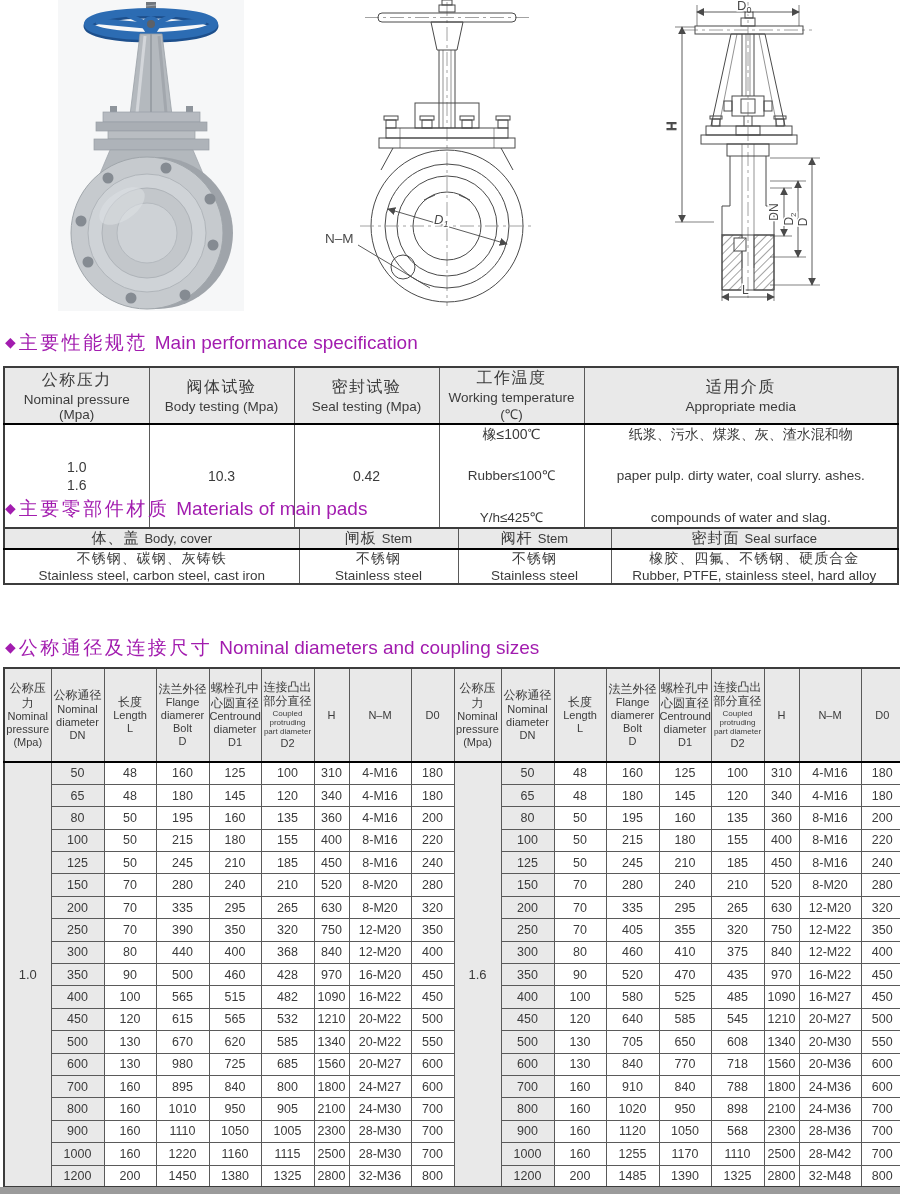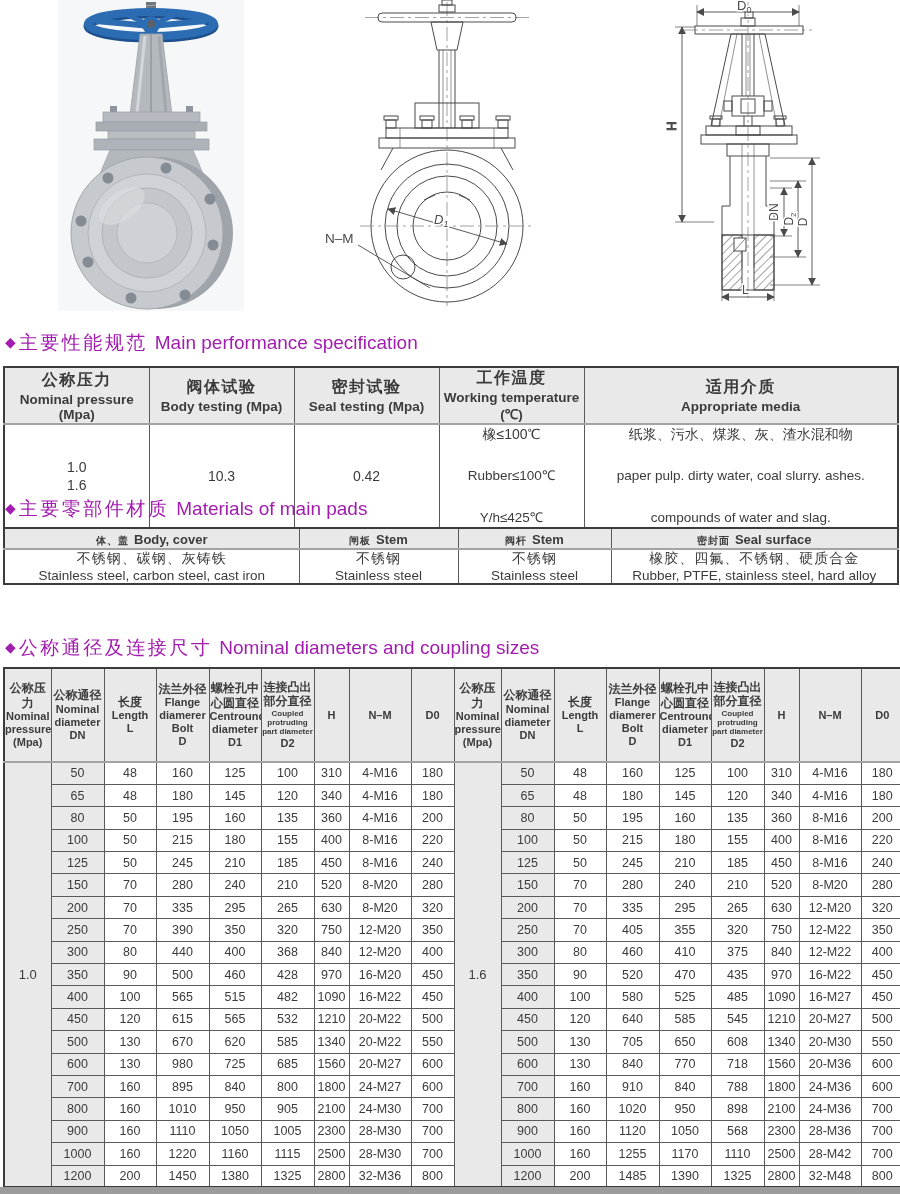--- a/index.html
+++ b/index.html
@@ -9,34 +9,34 @@
   }
   .page { position:relative; width:900px; height:1194px; background:#ffffff; }
 
   .sec-title { position:absolute; left:5px; font-size:19px; color:#a21caf; white-space:nowrap; }
   .sec-title .bullet { font-size:14px; margin-right:3px; vertical-align:2px; }
   .sec-title .zh { letter-spacing:2.5px; margin-right:7px; }
 
   table { border-collapse:collapse; table-layout:fixed; position:absolute; left:3px;
           background:#fff; border:2px solid #3c3c3c; }
   th,td { border:1px solid #5a5a5a; text-align:center; padding:0; overflow:hidden; vertical-align:middle; }
-  thead th { background:#e9e9e9; border-bottom:2px solid #a3a3a3; font-weight:bold; }
+  thead th { background:#e9e9e9; border-bottom:2px solid #000000; font-weight:normal; }
 
   .t1 { top:366px; width:894px; }
   .t1 thead tr { height:41px; }
   .t1 tbody tr { height:64px; }
   .t1 .zh { font-size:16px; letter-spacing:1.5px; }
   .t1 .en { font-size:13.5px; margin-top:1px; }
   .t1 td  { font-size:14px; line-height:1.32; }
   .t1 td .en-line { font-size:13.5px;margin-top:24px; }
 
   .t2 { top:527px; width:894px; }
   .t2 thead tr { height:21px; }
   .t2 tbody tr { height:34px; }
-  .t2 th .zh { font-size:10px; letter-spacing:1px; }
+  .t2 th .zh { font-size:15px; letter-spacing:1px; }
   .t2 th .en { font-size:13px; margin-left:5px;text-align:right; }
   .t2 td .zh-line { font-size:14px; letter-spacing:1px; }
   .t2 td .en-line { font-size:13.5px; }
 
   .t3 { top:667px; width:894px; }
   .t3 thead tr { height:94px; }
   .t3 tbody tr { height:22.4px; }
   .t3 th { font-size:12px; line-height:1.18; padding:1px 0; }
   .t3 th .en { font-size:11px; }
   .t3 th .tiny { font-size:8px; }

